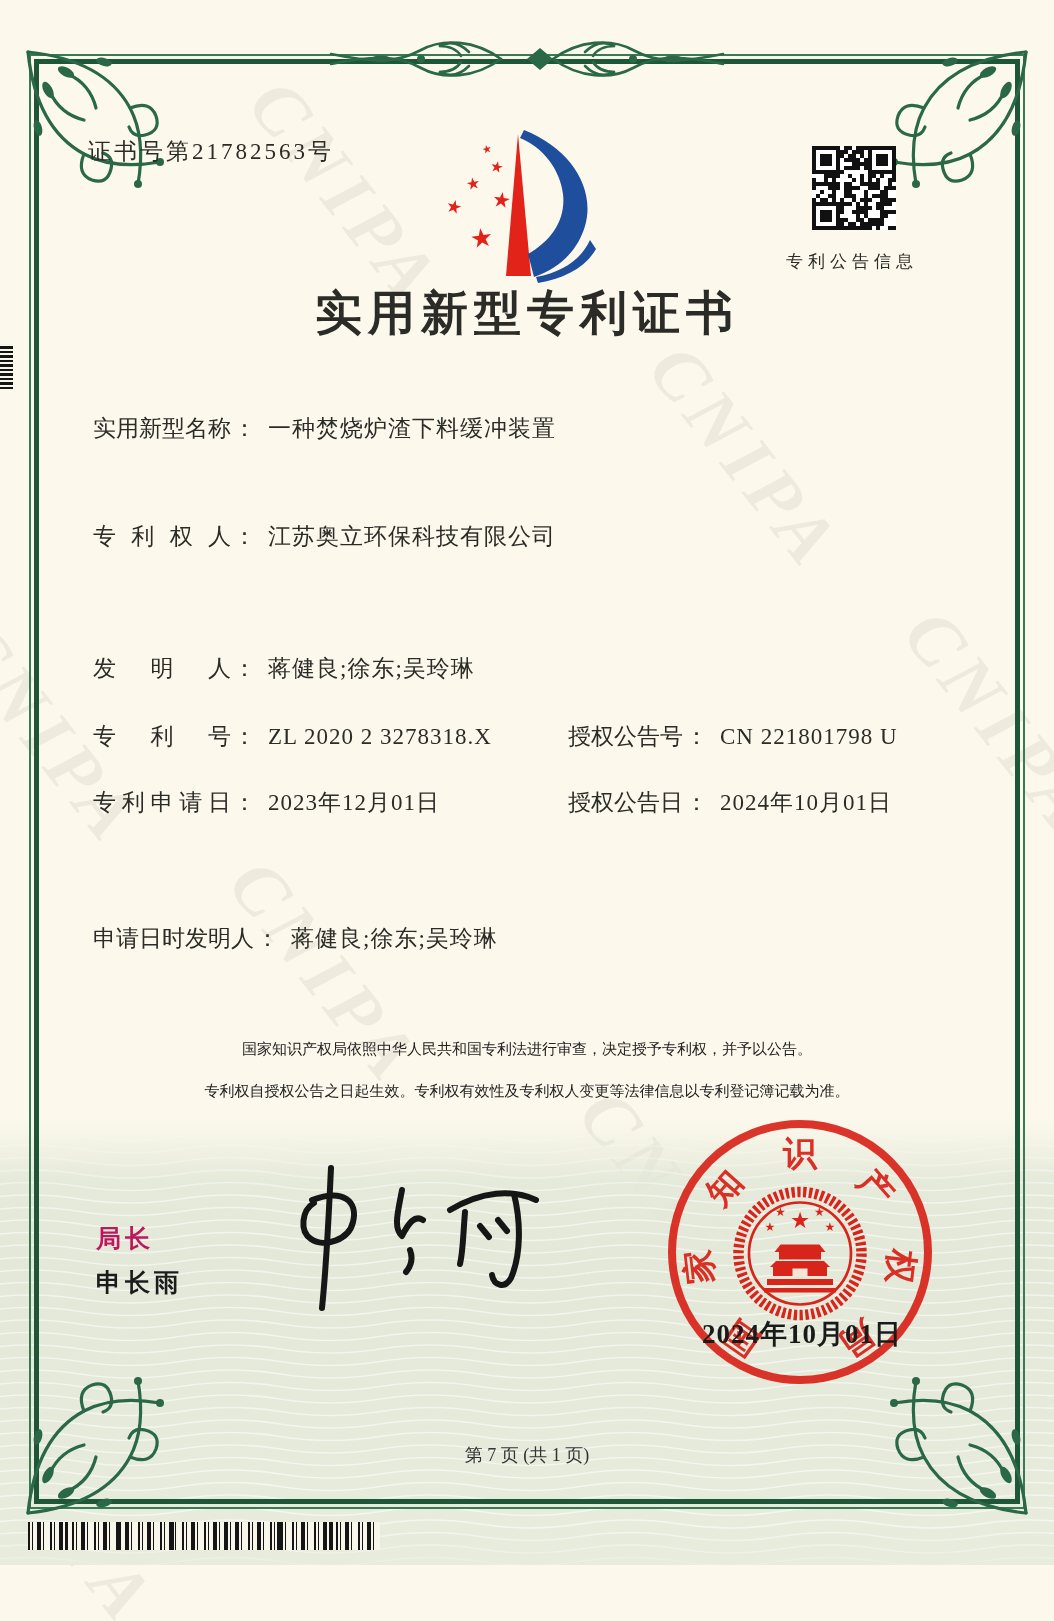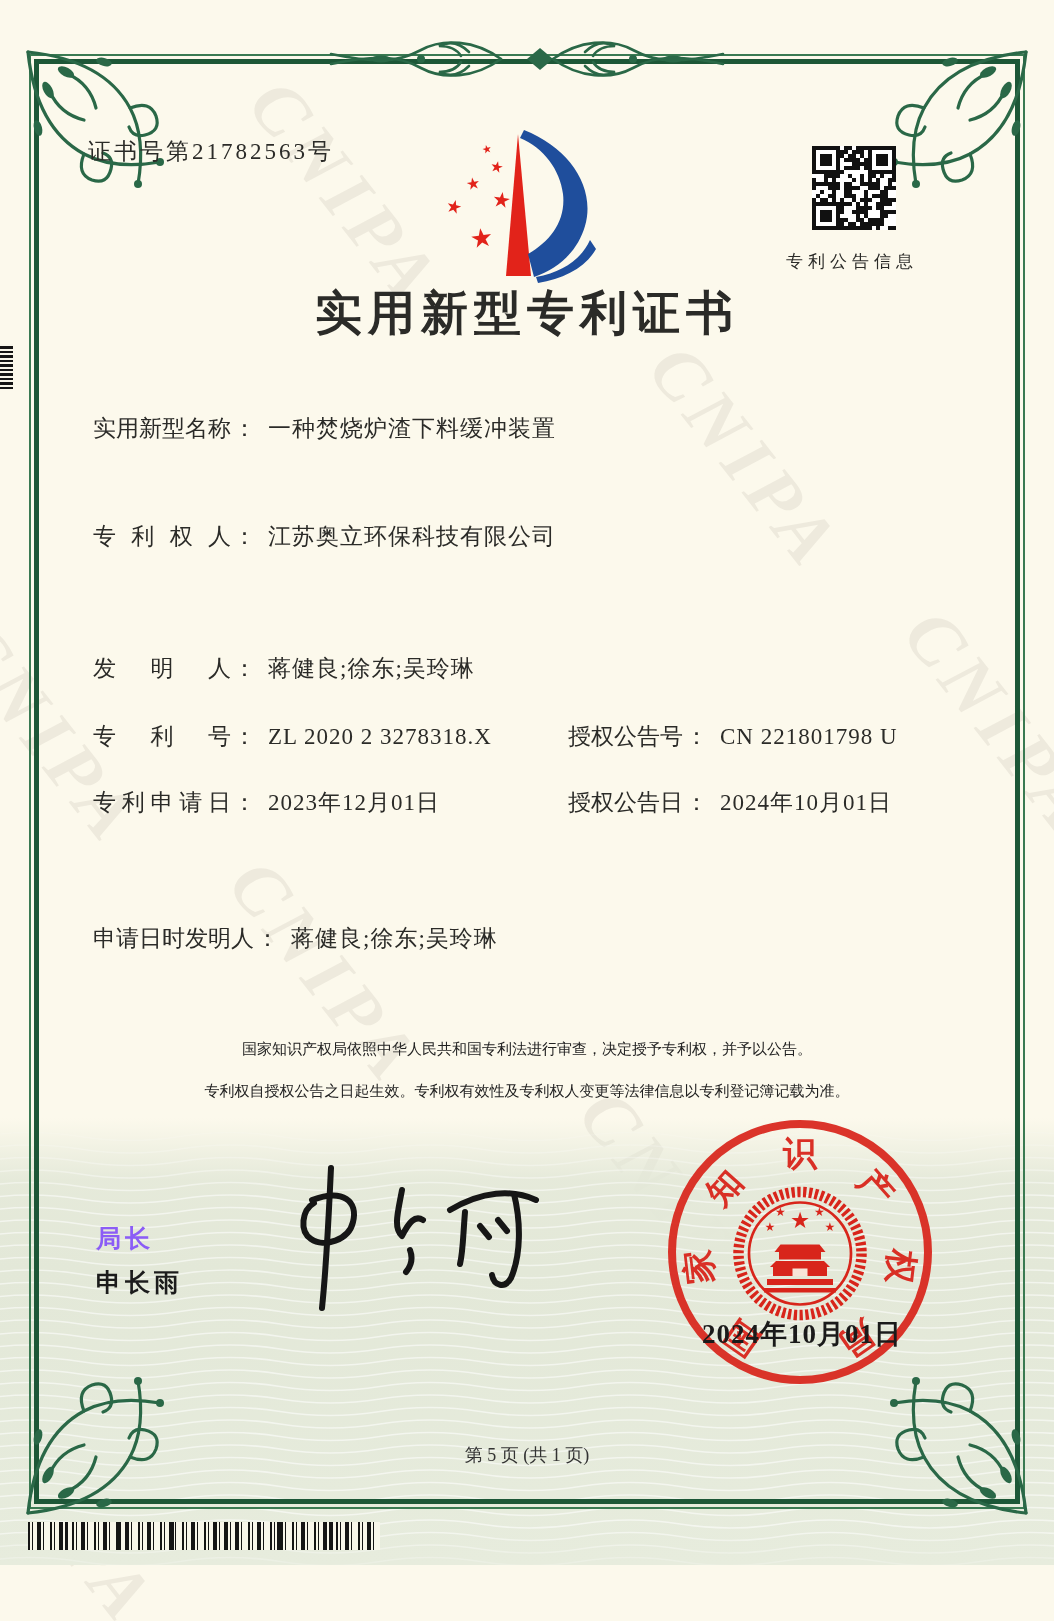--- a/index.html
+++ b/index.html
@@ -46,21 +46,21 @@
 
   
   .band{position:absolute;left:0;top:1118px;width:1054px;height:447px;
         background:linear-gradient(180deg,rgba(227,232,216,0) 0%,rgba(227,232,216,.9) 14%,#e3e8d8 34%,#e7ecdd 100%);}
   .waves{position:absolute;left:0;top:0;width:1054px;height:447px;
          -webkit-mask:linear-gradient(180deg,transparent,#000 18%,#000 92%,rgba(0,0,0,.3));
          mask:linear-gradient(180deg,transparent,#000 18%,#000 92%,rgba(0,0,0,.3));}
 
   
   .comm-title{position:absolute;left:96px;top:1222px;font-family:Liberation Serif, serif;
-              font-weight:700;font-size:25px;letter-spacing:4px;color:#8b5cf6;}
+              font-weight:700;font-size:25px;letter-spacing:4px;color:#be185d;}
   .comm-name{position:absolute;left:96px;top:1266px;font-family:"Liberation Sans","DejaVu Sans",sans-serif;
              font-weight:700;font-size:25px;letter-spacing:4px;color:#1c1c1c;}
   .signature{position:absolute;left:252px;top:1158px;width:310px;height:155px;}
 
   
   .seal{position:absolute;left:668px;top:1120px;width:264px;height:264px;border-radius:50%;
         border:8px solid rgba(216,37,27,.93);box-sizing:border-box;}
   .seal-ring-text{position:absolute;left:50%;top:50%;width:0;height:0;}
   .seal-ring-text span{position:absolute;left:-18px;top:-20px;width:36px;text-align:center;
         font-size:34px;font-weight:700;color:rgba(216,37,27,.95);}
@@ -493,17 +493,17 @@
         <path d="M30,60 L70,60 L66,56 L34,56 Z"></path>
         <rect x="32" y="60" width="36" height="6"></rect>
         <rect x="28" y="68" width="44" height="4"></rect>
         <rect x="45" y="61" width="10" height="5" fill="#fcf9ec" opacity="0.9"></rect>
         <rect x="26" y="74" width="48" height="3"></rect>
       </g>
     </svg>
   </div>
   <div class="seal-date">2024年10月01日</div>
 
-  <div class="footer">第 5 页 (共 1 页)</div>
+  <div class="footer">第 7 页 (共 1 页)</div>
   <div class="barcode-bottom"></div>
   <div class="barcode-left"></div>
 
 </div>
 
 </body></html>

